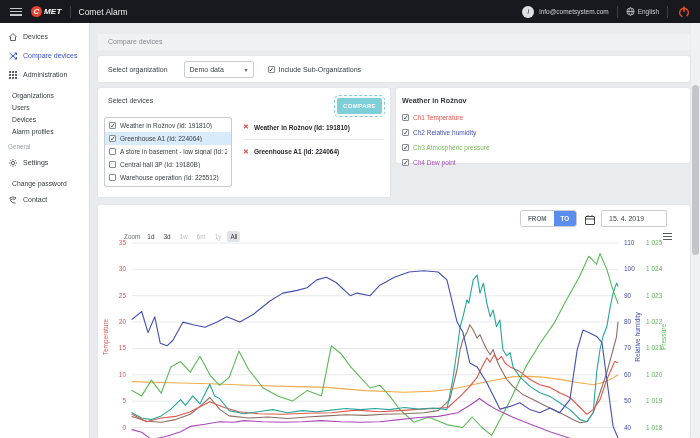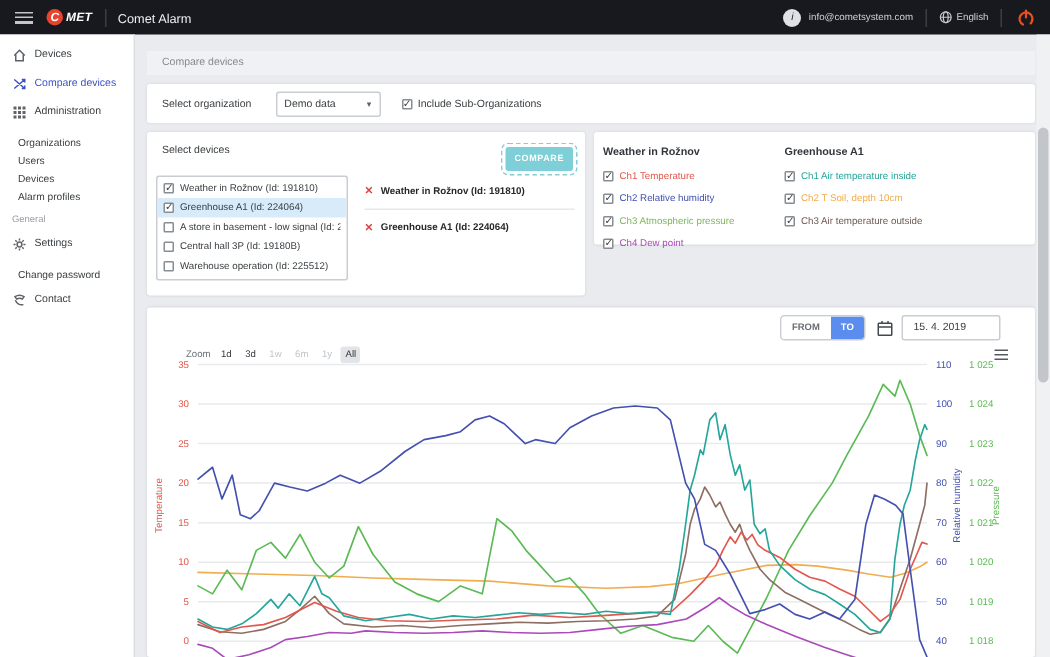--- a/index.html
+++ b/index.html
@@ -59,21 +59,21 @@
   .listbox{position:absolute;left:6px;top:29px;width:128px;height:70px;border:1px solid #c9cdd1;border-radius:2px;
            overflow:hidden;padding-top:1px;}
   .dev-row{display:flex;align-items:center;gap:4px;height:13px;padding:0 4px;font-size:6.5px;color:#3c4043;cursor:pointer;}
   .dev-row.hl{background:#d8ebfa;}
   .dev-label{white-space:nowrap;overflow:hidden;}
   .sel-list{position:absolute;left:145px;top:27px;width:140px;}
   .sel-row{display:flex;align-items:center;gap:5px;height:24px;font-size:6.5px;font-weight:bold;color:#26282b;}
   .sel-row + .sel-row{border-top:1px solid #e6e8ea;}
   .xmark{color:#e23b3b;font-weight:bold;font-size:7px;cursor:pointer;}
   
-  .panels{display:flex;padding:8px 0 0 6px;gap:4px;}
+  .panels{display:flex;padding:8px 0 0 6px;gap:16px;}
   .panel{width:117px;}
   .panel h4{margin:0 0 5px 0;font-size:7.2px;color:#33363a;}
   .ch-row{display:flex;align-items:center;gap:4px;height:15px;font-size:6.5px;}
   
   .fromto{position:absolute;left:422px;top:5px;display:flex;height:17px;border-radius:3px;overflow:hidden;border:1px solid #c9cdd1;}
   .fromto .ft{font-size:6.3px;font-weight:bold;padding:0 7px;display:flex;align-items:center;cursor:pointer;}
   .ft-from{background:#fff;color:#6b7075;}
   .ft-to{background:#5b8def;color:#fff;}
   .cal-btn{position:absolute;left:486px;top:7px;width:13px;height:13px;cursor:pointer;}
   .date-input{position:absolute;left:503px;top:5px;width:66px;height:17px;border:1px solid #c9cdd1;border-radius:2px;
@@ -255,35 +255,20 @@
             <span class="cb checked"></span>
             <span style="color: rgb(67, 80, 175);">Ch2 Relative humidity</span>
           </div>
           <div class="ch-row">
             <span class="cb checked"></span>
             <span style="color: rgb(124, 184, 92);">Ch3 Atmospheric pressure</span>
           </div>
           <div class="ch-row">
             <span class="cb checked"></span>
             <span style="color: rgb(169, 74, 184);">Ch4 Dew point</span>
-          </div>
-        </div>
-        <div class="panel">
-          <h4>Greenhouse A1</h4>
-          <div class="ch-row">
-            <span class="cb checked"></span>
-            <span style="color: rgb(38, 166, 154);">Ch1 Air temperature inside</span>
-          </div>
-          <div class="ch-row">
-            <span class="cb checked"></span>
-            <span style="color: rgb(240, 173, 78);">Ch2 T Soil, depth 10cm</span>
-          </div>
-          <div class="ch-row">
-            <span class="cb checked"></span>
-            <span style="color: rgb(110, 91, 81);">Ch3 Air temperature outside</span>
           </div>
         </div>
       </div>
   </div>
 
   <div class="card card-chart">
     <svg class="chart-svg" id="chart-svg" width="592" height="233" viewBox="0 0 592 233">
         <line x1="34" y1="222.5" x2="520" y2="222.5" stroke="#e8eaec" stroke-width="1"></line>
         <line x1="34" y1="196.14285714285714" x2="520" y2="196.14285714285714" stroke="#e8eaec" stroke-width="1"></line>
         <line x1="34" y1="169.78571428571428" x2="520" y2="169.78571428571428" stroke="#e8eaec" stroke-width="1"></line>

